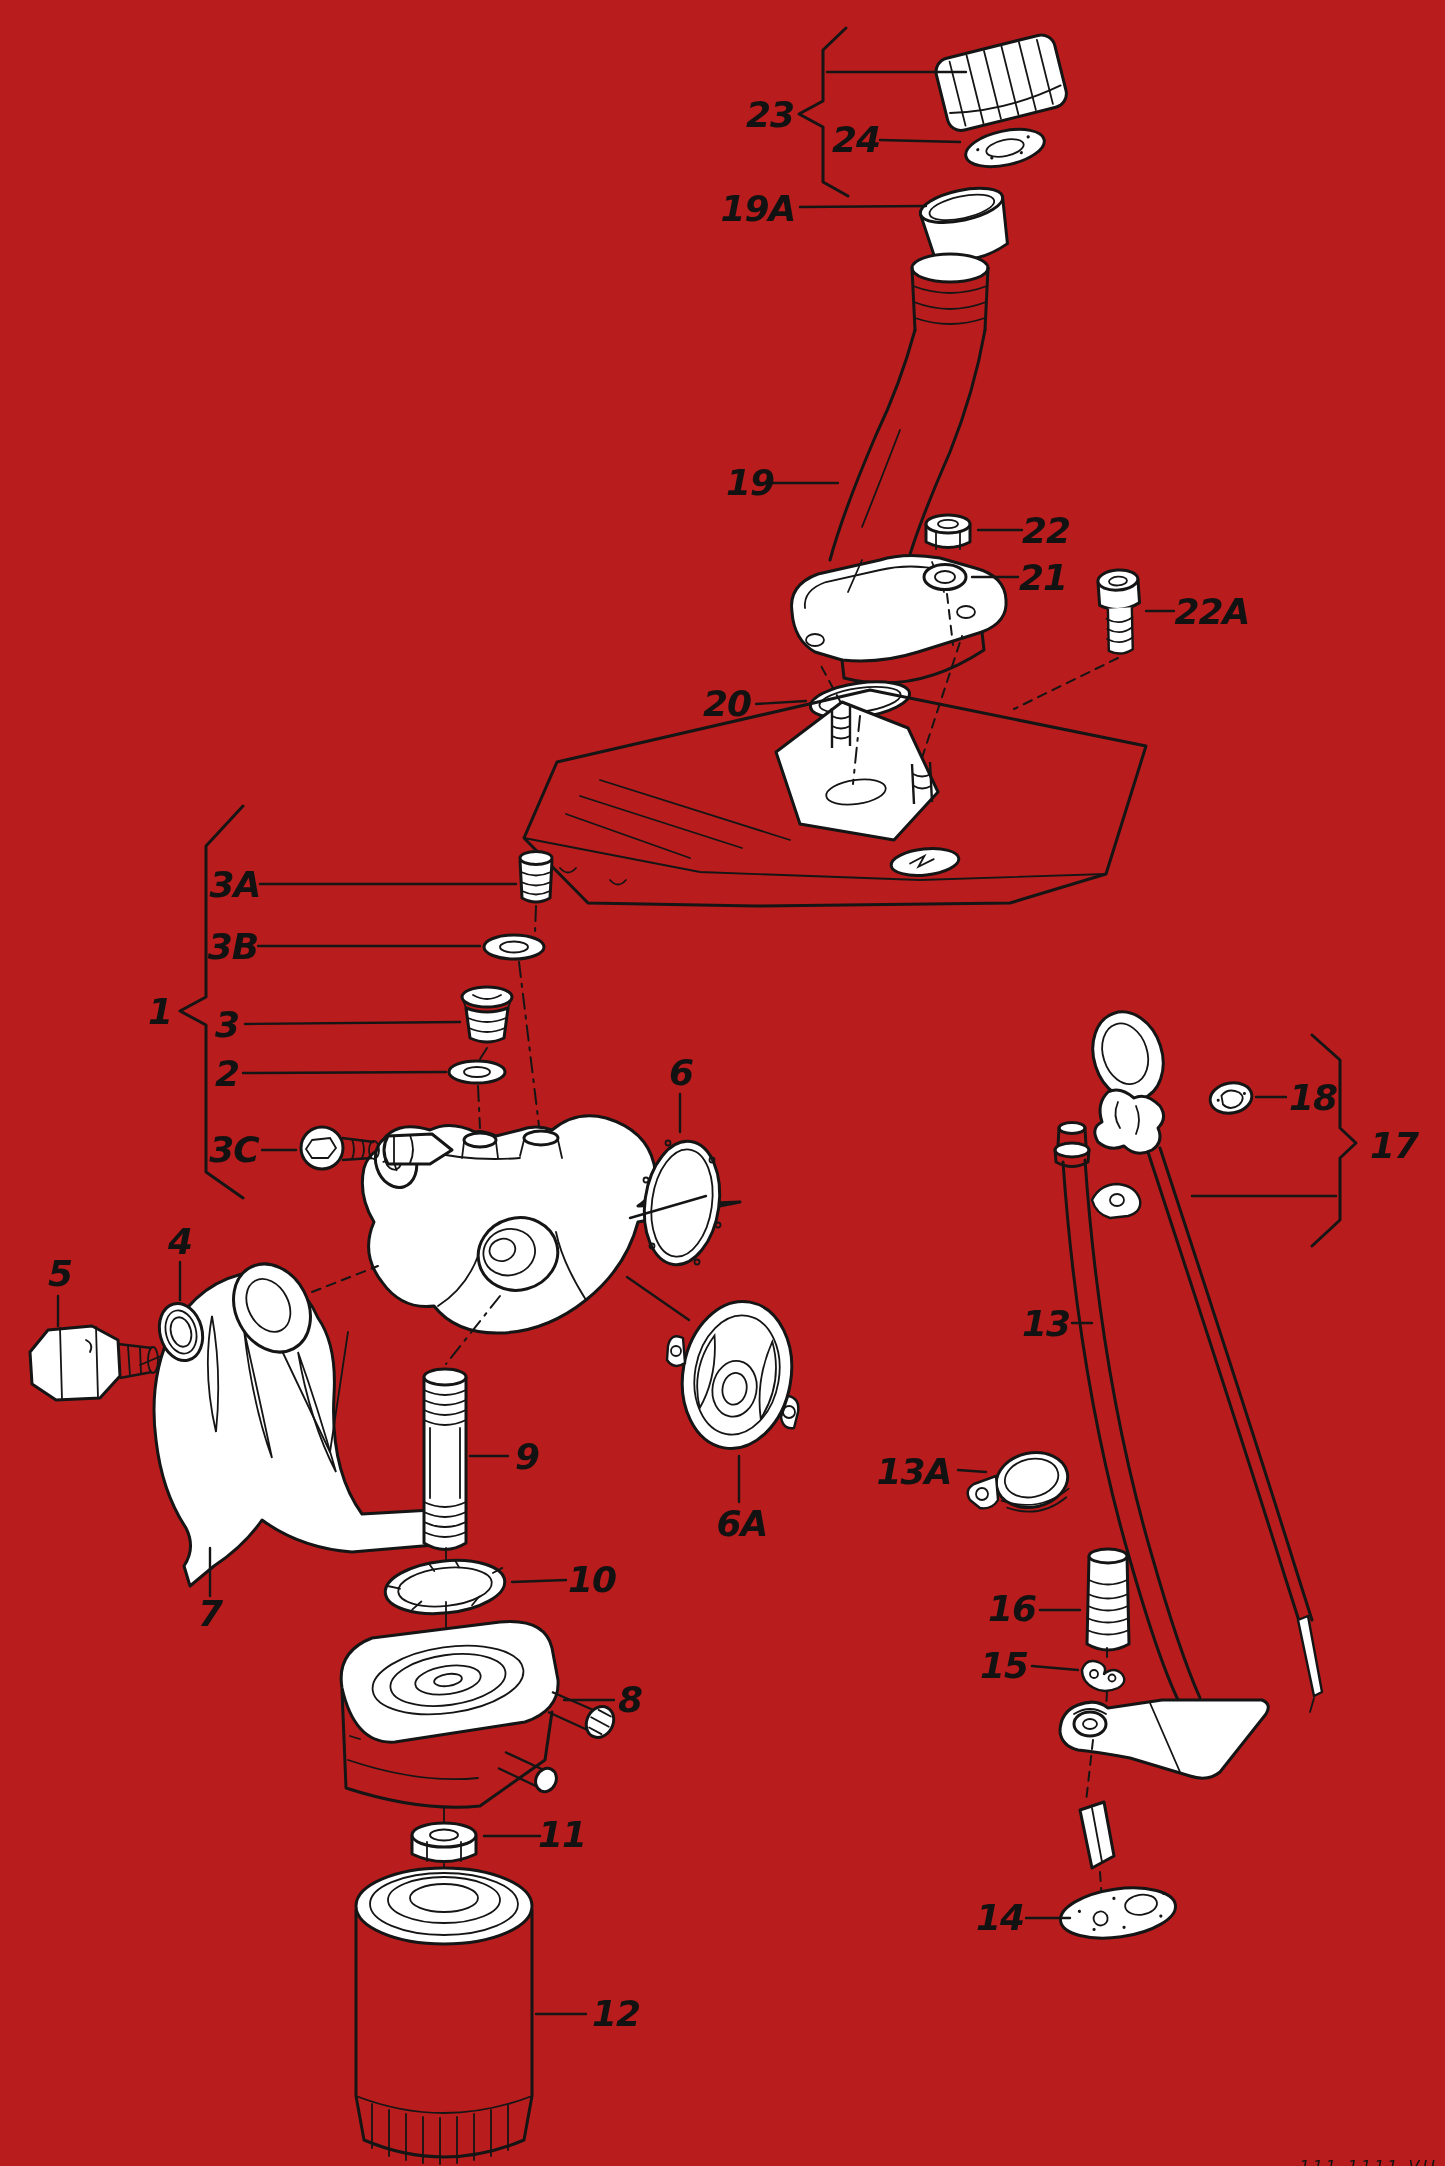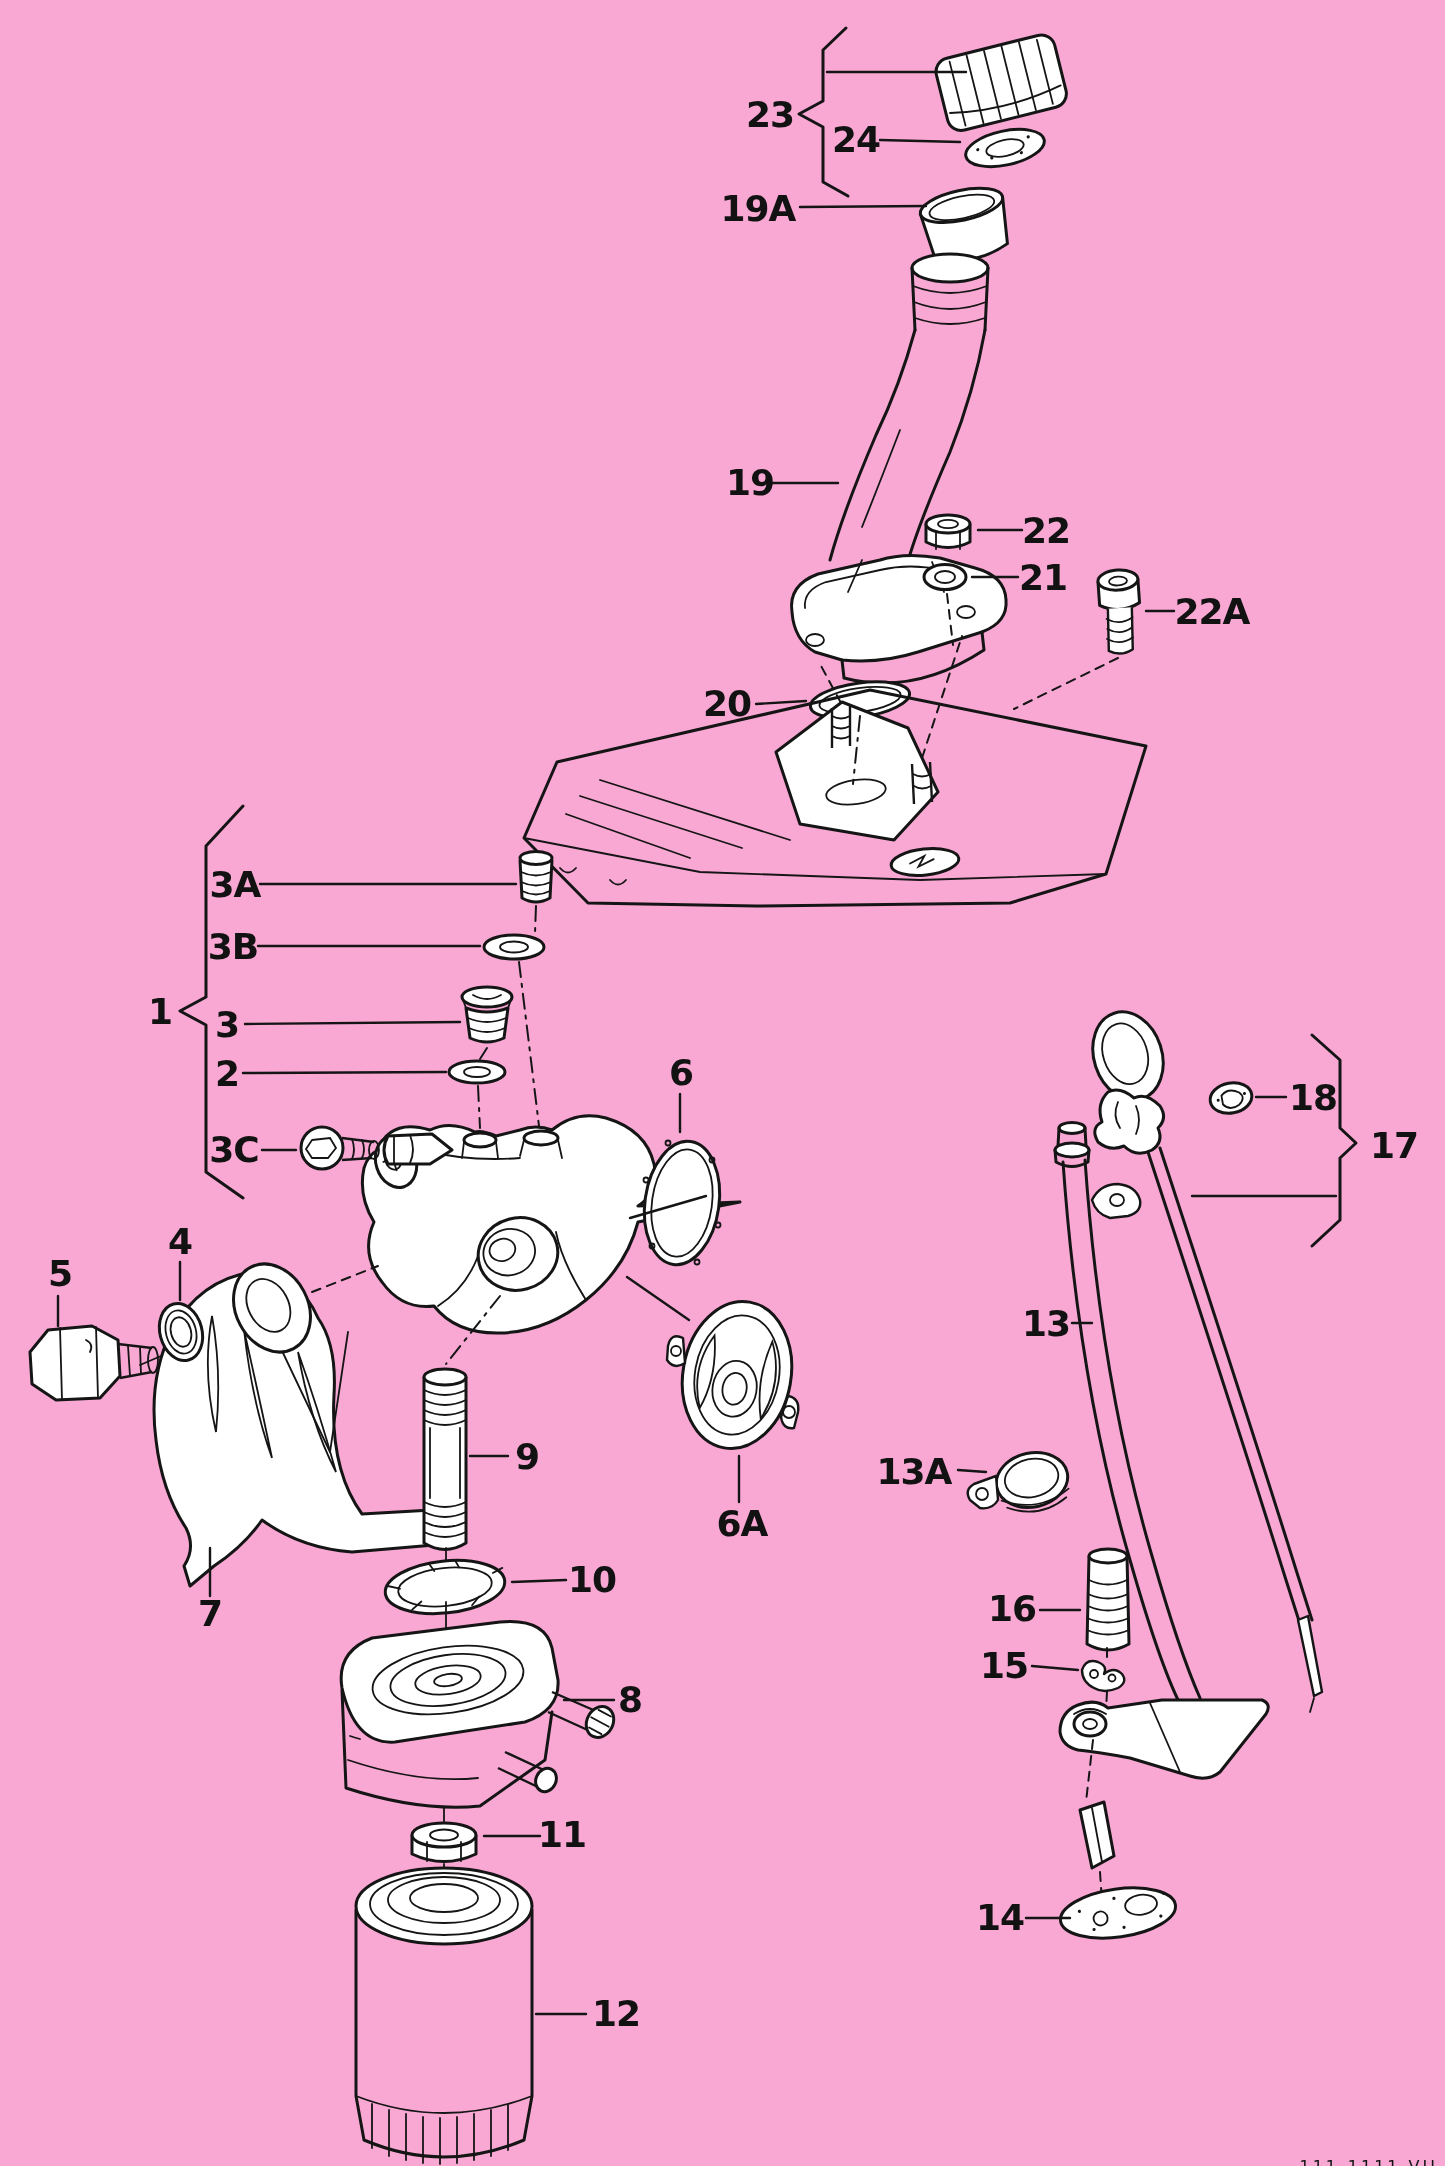--- a/index.html
+++ b/index.html
@@ -1,16 +1,16 @@
 <!DOCTYPE html>
 <html><head>
 <meta charset="utf-8">
 <style>
   html,body{margin:0;padding:0;background:#fff;}
-  .stage{position:relative;width:1445px;height:2166px;background:#f9a8d4;overflow:hidden;}
+  .stage{position:relative;width:1445px;height:2166px;background:#b91c1c;overflow:hidden;font-style:italic;}
   svg{position:absolute;left:0;top:0;}
   .ln{fill:none;stroke:#151515;stroke-width:3;stroke-linecap:round;stroke-linejoin:round;}
   .thin{fill:none;stroke:#151515;stroke-width:1.8;stroke-linecap:round;}
   .lead{fill:none;stroke:#151515;stroke-width:2.4;stroke-linecap:round;}
   .dash{fill:none;stroke:#151515;stroke-width:2;stroke-linecap:round;stroke-dasharray:15 7 3 7;}
   .dd{fill:none;stroke:#151515;stroke-width:2;stroke-linecap:round;stroke-dasharray:9 7;}
   .wf{fill:#ffffff;stroke:#151515;stroke-width:3;stroke-linejoin:round;}
   .wf2{fill:#ffffff;stroke:#151515;stroke-width:2.4;stroke-linejoin:round;}
   .callout{font-family:"DejaVu Sans",sans-serif;font-size:36px;font-weight:600;fill:#121212;letter-spacing:-1px;}
   .small{font-family:"DejaVu Sans",sans-serif;font-size:16px;fill:#121212;letter-spacing:3px;}

